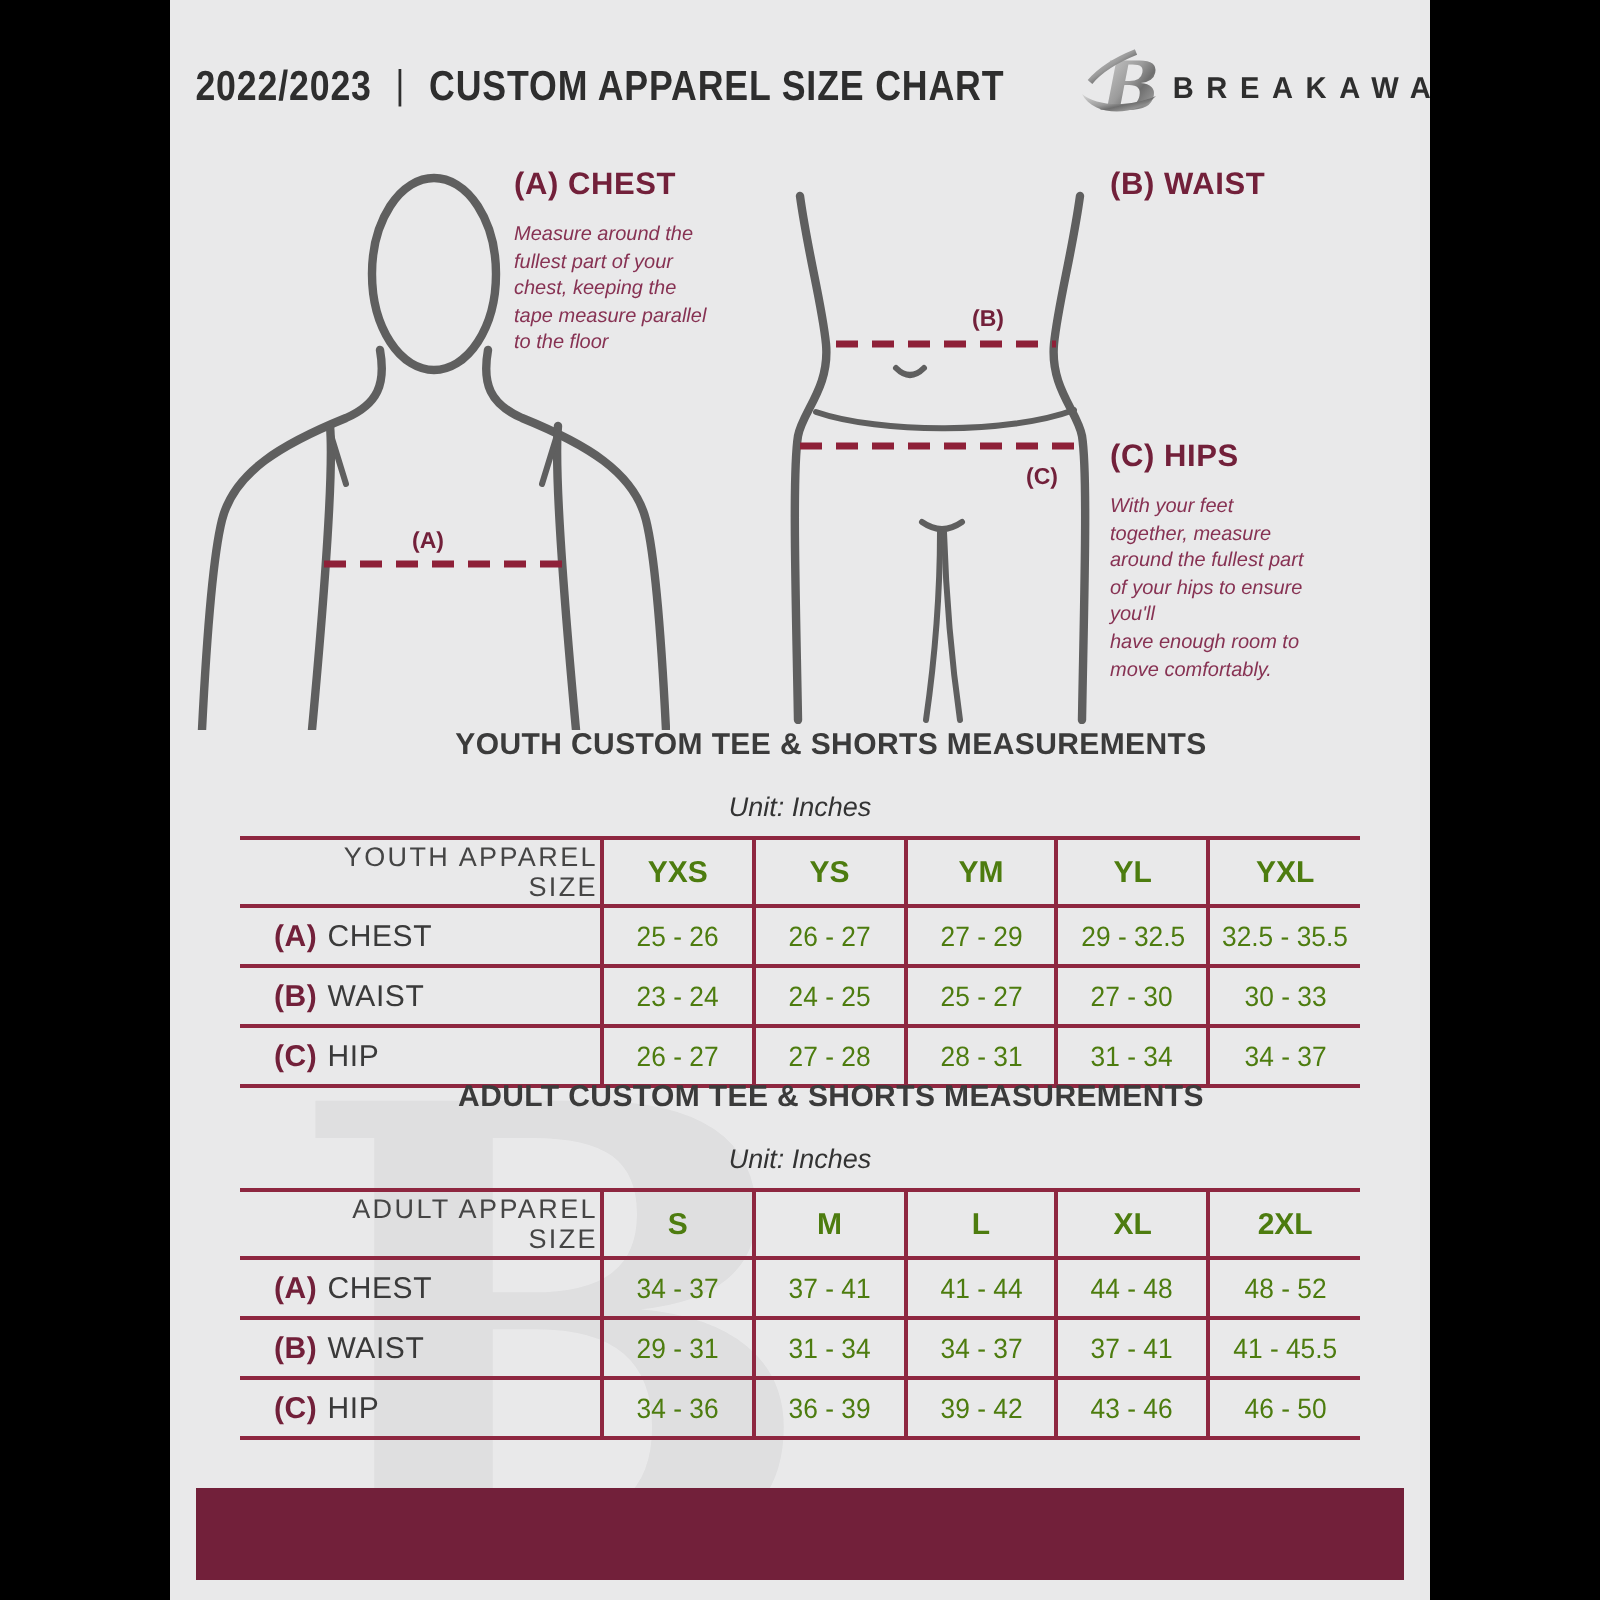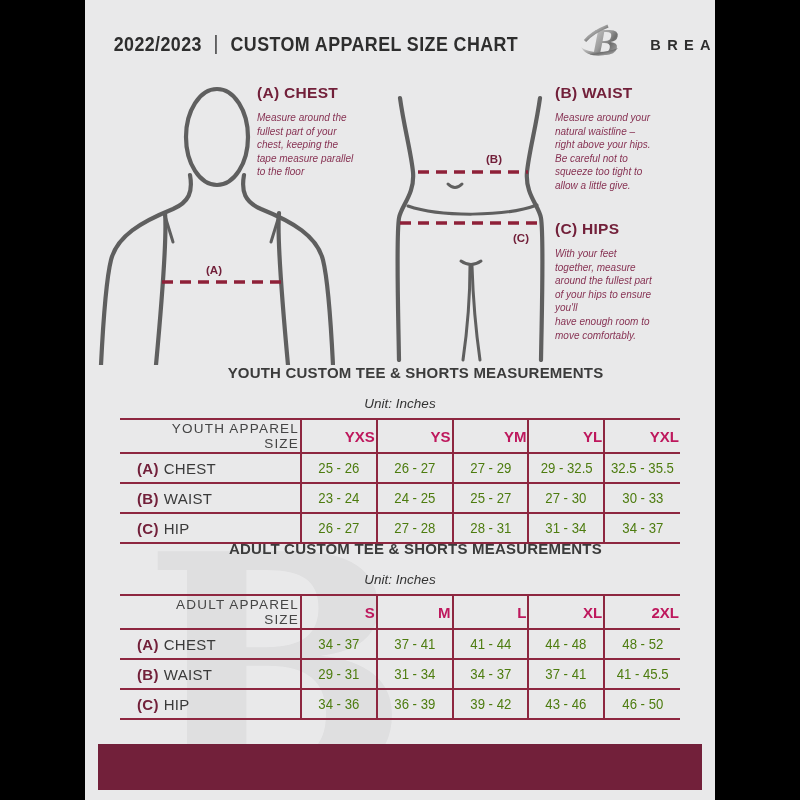--- a/index.html
+++ b/index.html
@@ -7,21 +7,21 @@
     width:800px; height:800px; position:relative; overflow:hidden;
     background:#000; font-family:"Liberation Sans", sans-serif;
   }
   .page {
     position:absolute; left:85px; top:0; width:630px; height:800px;
     background:var(--pagebg, #e9e9ea); overflow:hidden;
   }
   
   .header {
     position:absolute; top:22px; left:0; width:100%;
-    display:flex; justify-content:center; align-items:center; gap:24px;padding-left:40px;
+    display:flex; justify-content:center; align-items:center; gap:0;
   }
   .title-group {
     display:inline-flex; align-items:center; gap:10px;
     transform:scaleX(0.85); transform-origin:center;
     font-weight:bold; font-size:21px; color:var(--ink,#2e2e2e);
     letter-spacing:0.5px; white-space:nowrap;
   }
   .title-sep { font-weight:400; font-size:20px; padding:0 4px; position:relative; top:-1px; }
   .logo-mark { width:46px; height:44px; flex:0 0 auto; }
   .brand {
@@ -63,21 +63,21 @@
   }
   .meas-table col.label-col { width:181px; }
   .meas-table thead tr { border-top:2px solid var(--line,#8e2740); height:32px; }
   .meas-table tr { border-bottom:2px solid var(--line,#8e2740); }
   .meas-table tbody tr { height:30px; }
   .meas-table td + td, .meas-table th + th { border-left:2px solid var(--line,#8e2740); }
   th.apparel-h {
     text-align:right; padding-left:17px; font-weight:400; font-size:13.5px;
     letter-spacing:1.2px; color:#454545;
   }
-  th.size-h { font-size:15px; font-weight:bold; color:#be185d; text-align:right; }
+  th.size-h { font-size:15px; font-weight:bold; color:#4d7c0f; text-align:center; }
   td.row-label { text-align:left; padding-left:17px; font-size:15px; color:#3a3a3a; letter-spacing:0.3px; }
   td.row-label .key { color:var(--maroon,#72203a); font-weight:bold; margin-right:5px; }
   td.val { text-align:center; font-size:14px; color:#4d7c0f; }
   td.val .cond { display:inline-block; transform:scaleX(0.94); }
   
   .watermark {
     position:absolute; left:58px; top:548px; z-index:0;
     font-family:"DejaVu Serif", serif; font-weight:bold;
     font-size:315px; line-height:0.78; color:rgba(40,40,40,0.05);
     pointer-events:none;
@@ -144,26 +144,20 @@
   <div class="instr instr-a">
     <h3>(A) CHEST</h3>
     <p>Measure around the
 fullest part of your
 chest, keeping the
 tape measure parallel
 to the floor</p>
   </div>
   <div class="instr instr-b">
     <h3>(B) WAIST</h3>
-    <p>Measure around your
-natural waistline –
-right above your hips.
-Be careful not to
-squeeze too tight to
-allow a little give.</p>
   </div>
   <div class="instr instr-c">
     <h3>(C) HIPS</h3>
     <p>With your feet
 together, measure
 around the fullest part
 of your hips to ensure
 you'll
 have enough room to
 move comfortably.</p>

